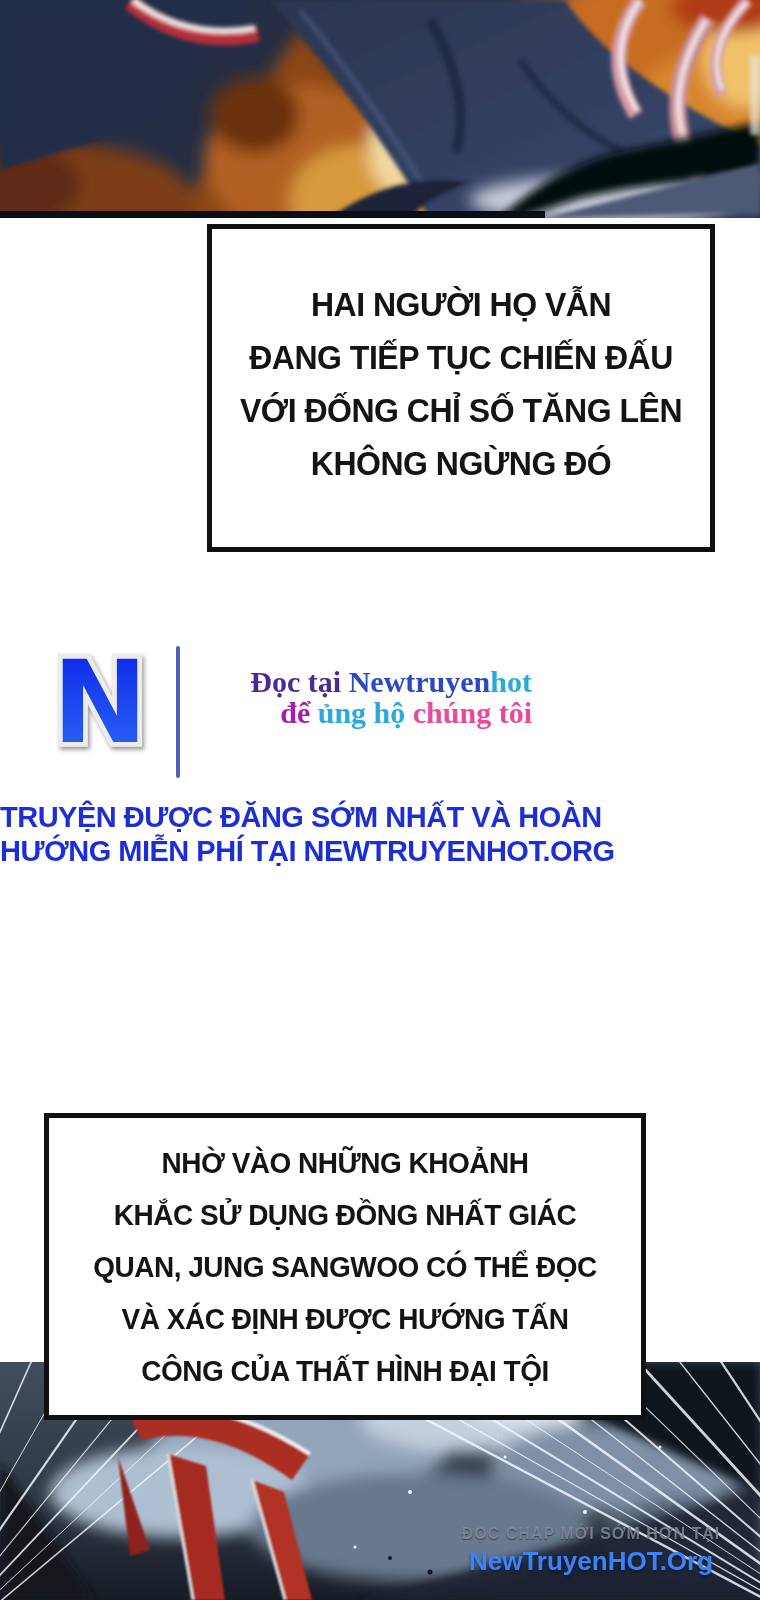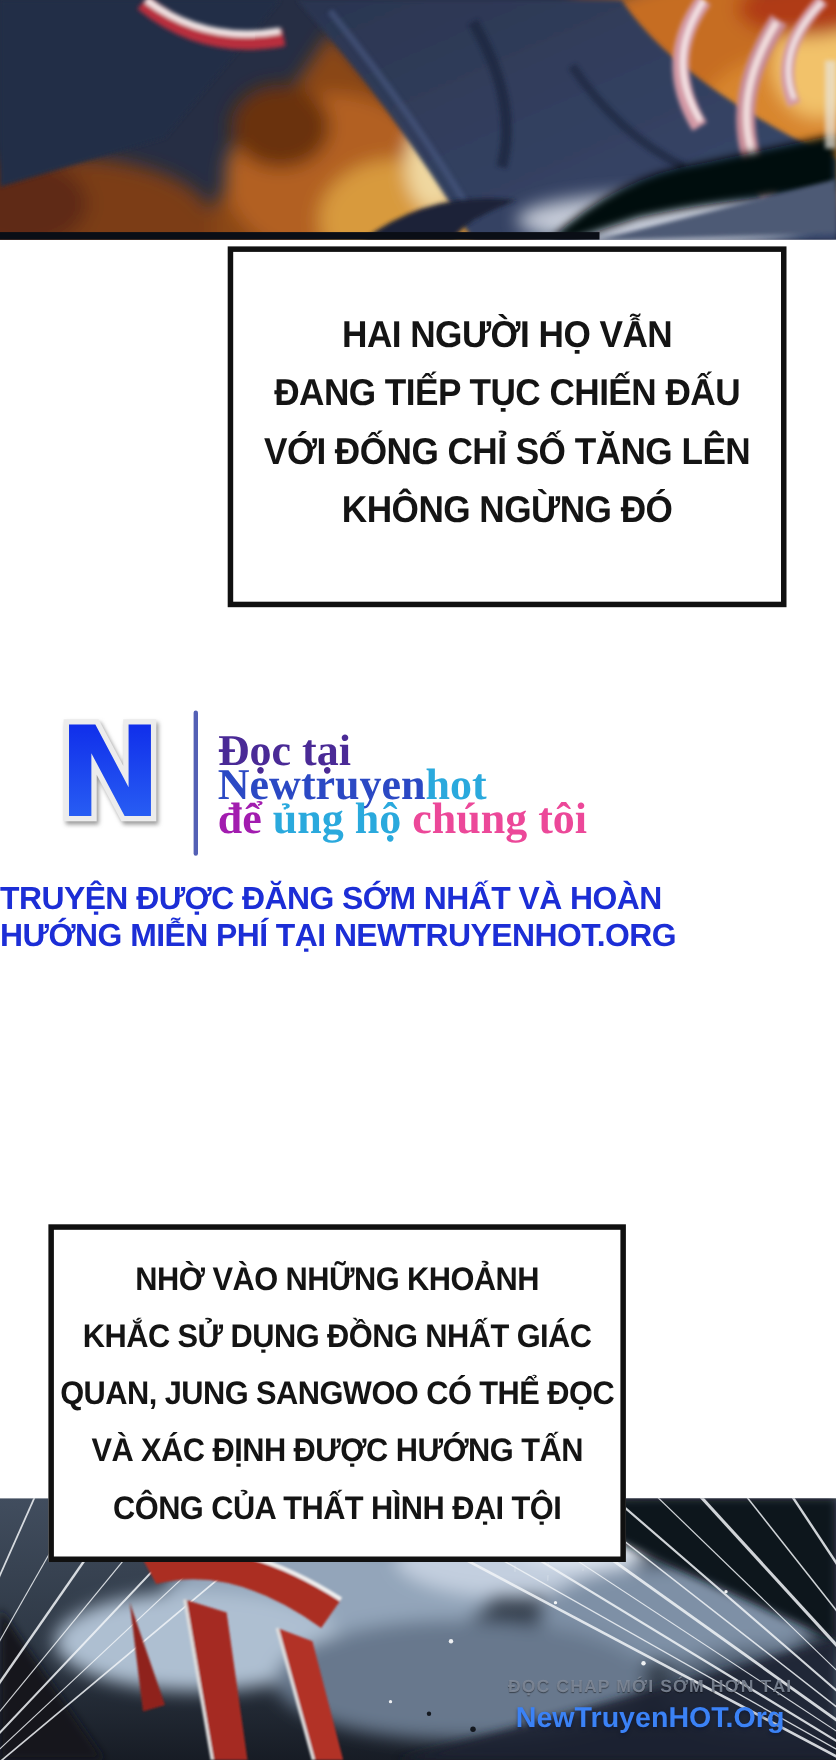--- a/index.html
+++ b/index.html
@@ -9,30 +9,30 @@
   #top-panel{top:0;height:218px;}
   #bottom-panel{top:1362px;height:238px;}
   .art-panel svg{display:block;width:100%;height:100%;}
 
   
   .caption-box{position:absolute;background:#ffffff;border:5px solid #101010;
         box-sizing:border-box;display:flex;flex-direction:column;justify-content:center;
         align-items:center;text-align:center;color:#141414;font-weight:bold;}
   #box1{left:207px;top:224px;width:508px;height:328px;font-size:32px;line-height:53px;
         padding-bottom:9px;}
-  #box2{left:44px;top:1113px;width:525px;height:307px;font-size:28px;line-height:52px;}
+  #box2{left:44px;top:1113px;width:602px;height:307px;font-size:28px;line-height:52px;}
   .cap-line{white-space:nowrap;letter-spacing:-0.5px;transform:scaleY(1.06);}
 
   
   #promo{position:absolute;left:0;top:636px;width:560px;height:195px;}
   #promo-logo{position:absolute;left:42px;top:6px;width:116px;height:122px;}
   #promo-divider{position:absolute;left:176px;top:10px;width:4px;height:132px;
         background:#5460b5;border-radius:2px;}
-  #promo-serif{position:absolute;left:198px;top:30px;width:352px;text-align:left;
-        font-family:"Liberation Serif",serif;font-weight:bold;font-size:40px;line-height:31px;}
+  #promo-serif{position:absolute;left:180px;top:30px;width:352px;text-align:right;
+        font-family:"Liberation Serif",serif;font-weight:bold;font-size:30px;line-height:31px;}
   .c-purple{color:#4a2a96;}
   .c-blue{color:#2b49c4;}
   .c-cyan{color:#2aa9dd;}
   .c-midblue{color:#a21caf;}
   .c-violet{color:#ec4899;}
   #promo-banner{position:absolute;left:0;top:119px;width:560px;text-align:center;
         font-weight:bold;font-size:29px;line-height:34px;color:#1c2ed6;letter-spacing:-0.5px;margin-top:45px;}
   .banner-line{white-space:nowrap;}
 
   

